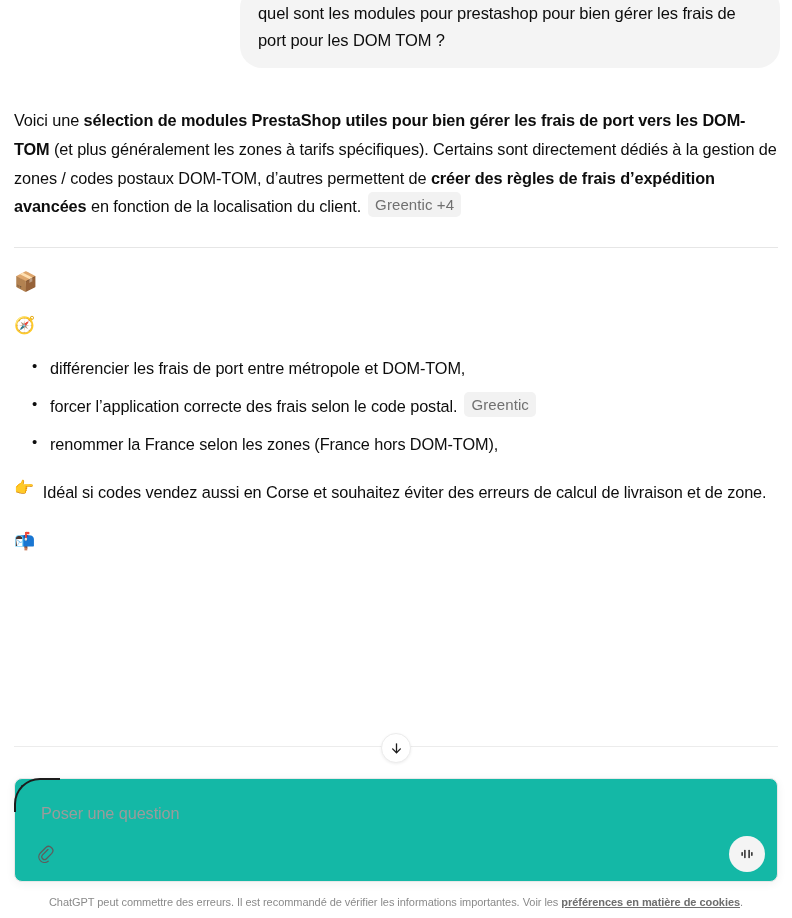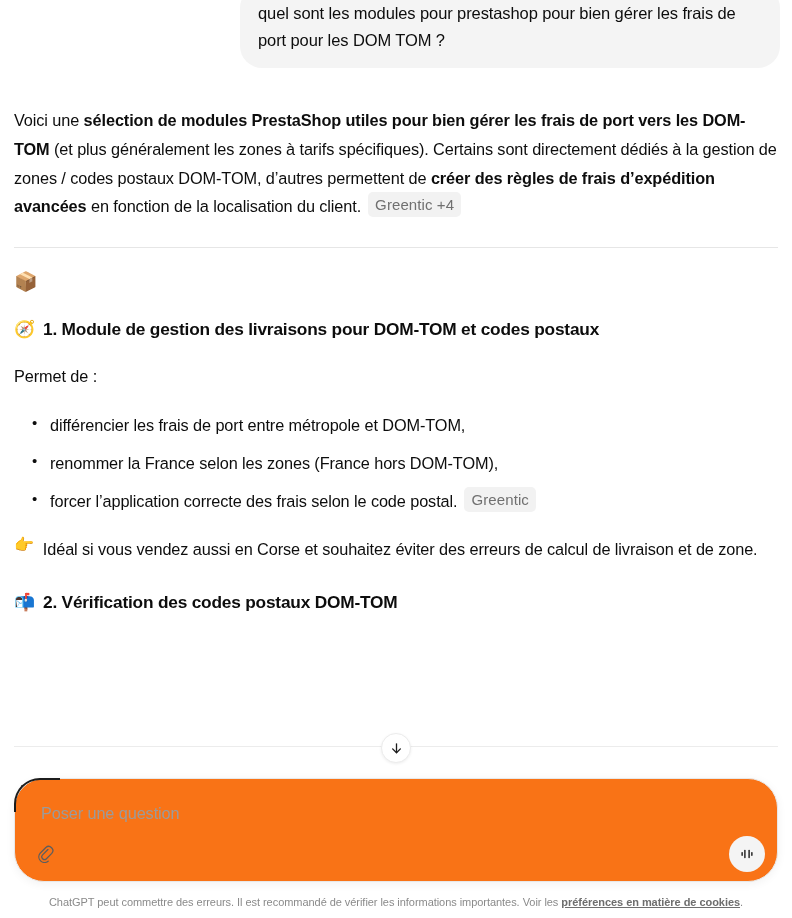--- a/index.html
+++ b/index.html
@@ -176,23 +176,23 @@
   
   .composer-wrap {
     position: absolute;
     left: 0;
     top: 778px;
     width: 792px;
     padding: 0 14px;
   }
   .composer {
     position: relative;
-    background: #f97316;
+    background: #14b8a6;
     border: 1px solid #e8e8e8;
-    border-radius: 30px;
+    border-radius: 8px;
     height: 104px;
     box-shadow: 0 2px 10px rgba(0,0,0,0.055);
     overflow: visible;
   }
   .composer .arc {
     position: absolute;
     top: -1px; left: -1px;
     width: 46px; height: 34px;
     border-top: 2.4px solid #1c1c1c;
     border-left: 2.4px solid #1c1c1c;
@@ -274,39 +274,36 @@
       <p><span>Voici une </span><strong>sélection de modules PrestaShop utiles pour bien gérer les frais de port vers les DOM-TOM</strong><span> (et plus généralement les zones à tarifs spécifiques). Certains sont directement dédiés à la gestion de zones / codes postaux DOM-TOM, d’autres permettent de </span><strong>créer des règles de frais d’expédition avancées</strong><span> en fonction de la localisation du client.</span><span class="cite">Greentic +4</span></p>
 
       <hr class="rule">
 
       <h2 class="sect">
         <span class="emoji">📦</span>
       </h2>
 
       <h3 class="sub">
         <span class="emoji">🧭</span>
-        <span>1. Module de gestion des livraisons pour DOM-TOM et codes postaux</span>
       </h3>
 
-      <p class="lead">Permet de :</p>
 
       <ul class="bullets">
         <li><span>différencier les frais de port entre métropole et DOM-TOM,</span></li>
+        <li><span>forcer l’application correcte des frais selon le code postal.</span><span class="cite">Greentic</span></li>
         <li><span>renommer la France selon les zones (France hors DOM-TOM),</span></li>
-        <li><span>forcer l’application correcte des frais selon le code postal.</span><span class="cite">Greentic</span></li>
       </ul>
 
       <p class="tip">
         <span class="emoji">👉</span>
-        <span class="tip-text">Idéal si vous vendez aussi en Corse et souhaitez éviter des erreurs de calcul de livraison et de zone.</span>
+        <span class="tip-text">Idéal si codes vendez aussi en Corse et souhaitez éviter des erreurs de calcul de livraison et de zone.</span>
       </p>
 
       <h3 class="sub">
         <span class="emoji">📬</span>
-        <span>2. Vérification des codes postaux DOM-TOM</span>
       </h3>
 
 
     </div>
   </div>
 
   <div class="scroll-zone">
     <div class="hline"></div>
     <div class="scroll-btn">
       <svg width="15" height="15" viewBox="0 0 24 24" fill="none">

